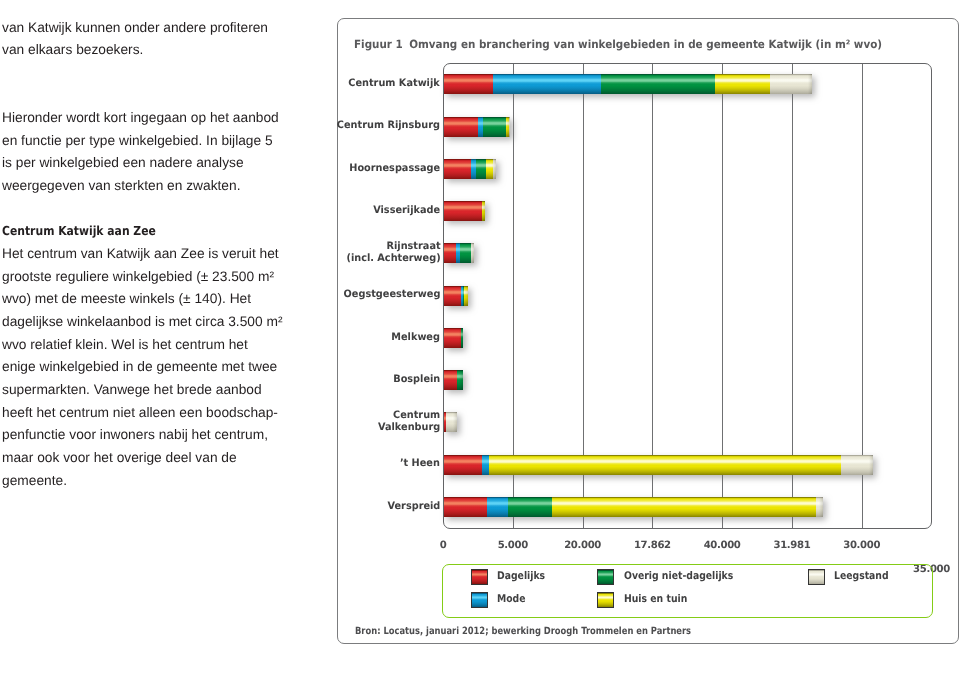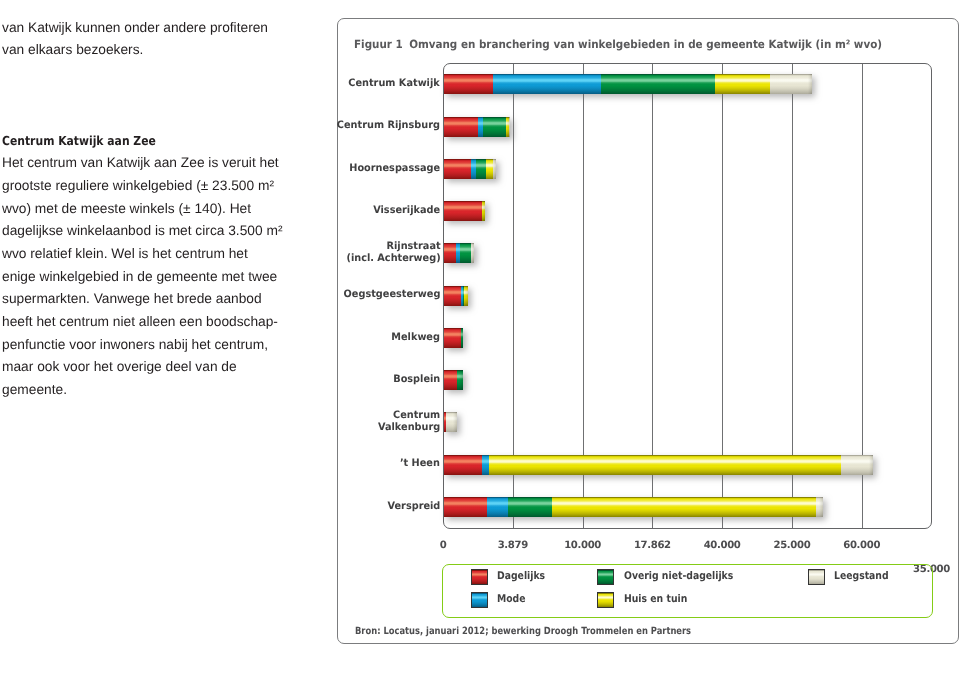--- a/index.html
+++ b/index.html
@@ -61,20 +61,21 @@
 </style>
 </head>
 <body>
 
 <div class="page">
 
   <div class="col-left">
     <p>van Katwijk kunnen onder andere profiteren<br>van elkaars bezoekers.</p>
     <p class="spacer"></p>
     <p class="spacer"></p>
+    <p>Hieronder wordt kort ingegaan op het aanbod<br>en functie per type winkelgebied. In bijlage 5<br>is per winkelgebied een nadere analyse<br>weergegeven van sterkten en zwakten.</p>
     <p class="spacer"></p>
     <p class="head">Centrum Katwijk aan Zee</p>
     <p>Het centrum van Katwijk aan Zee is veruit het<br>grootste reguliere winkelgebied (± 23.500 m²<br>wvo) met de meeste winkels (± 140). Het<br>dagelijkse winkelaanbod is met circa 3.500 m²<br>wvo relatief klein. Wel is het centrum het<br>enige winkelgebied in de gemeente met twee<br>supermarkten. Vanwege het brede aanbod<br>heeft het centrum niet alleen een boodschap-<br>penfunctie voor inwoners nabij het centrum,<br>maar ook voor het overige deel van de<br>gemeente.</p>
   </div>
 
   <div class="panel">
     <div class="fig-title"><span class="num">Figuur 1</span><span>Omvang en branchering van winkelgebieden in de gemeente Katwijk (in m² wvo)</span></div>
 
     <div class="plot">
       <div id="gridlines">
@@ -109,26 +110,26 @@
         <div class="cat-label" style="top: 270.45px;">Oegstgeesterweg</div>
         <div class="cat-label" style="top: 312.7px;">Melkweg</div>
         <div class="cat-label" style="top: 354.95px;">Bosplein</div>
         <div class="cat-label" style="top: 391.1px;">Centrum
 Valkenburg</div>
         <div class="cat-label" style="top: 439.45px;">’t Heen</div>
         <div class="cat-label" style="top: 481.7px;">Verspreid</div>
       </div>
     <div class="xaxis" id="xaxis">
         <div class="xtick" style="left: -1px;">0</div>
-        <div class="xtick" style="left: 68.79px;">3.879</div>
-        <div class="xtick" style="left: 138.57px;">10.000</div>
+        <div class="xtick" style="left: 68.79px;">5.000</div>
+        <div class="xtick" style="left: 138.57px;">20.000</div>
         <div class="xtick" style="left: 208.36px;">17.862</div>
         <div class="xtick" style="left: 278.14px;">40.000</div>
-        <div class="xtick" style="left: 347.93px;">25.000</div>
-        <div class="xtick" style="left: 417.71px;">60.000</div>
+        <div class="xtick" style="left: 347.93px;">31.981</div>
+        <div class="xtick" style="left: 417.71px;">30.000</div>
         <div class="xtick" style="left: 487.5px; margin-top: 24px;">35.000</div>
       </div>
 
     <div class="legend">
       <div id="legend-items">
           <div class="lg-item" style="left: 28.2px; top: 4px;">
             <span class="lg-sw" style="background: linear-gradient(rgb(130, 18, 14) 0%, rgb(137, 20, 16) 5%, rgb(214, 36, 41) 8%, rgb(221, 52, 51) 14%, rgb(226, 70, 61) 20%, rgb(244, 133, 98) 29%, rgb(243, 127, 94) 36%, rgb(225, 66, 59) 43%, rgb(217, 38, 43) 50%, rgb(216, 36, 42) 58%, rgb(199, 33, 37) 70%, rgb(172, 27, 28) 85%, rgb(144, 21, 19) 96%, rgb(131, 19, 14) 100%);"></span>
             <span class="lg-tx">Dagelijks</span>
           </div>
           <div class="lg-item" style="left: 28.2px; top: 27.1px;">

